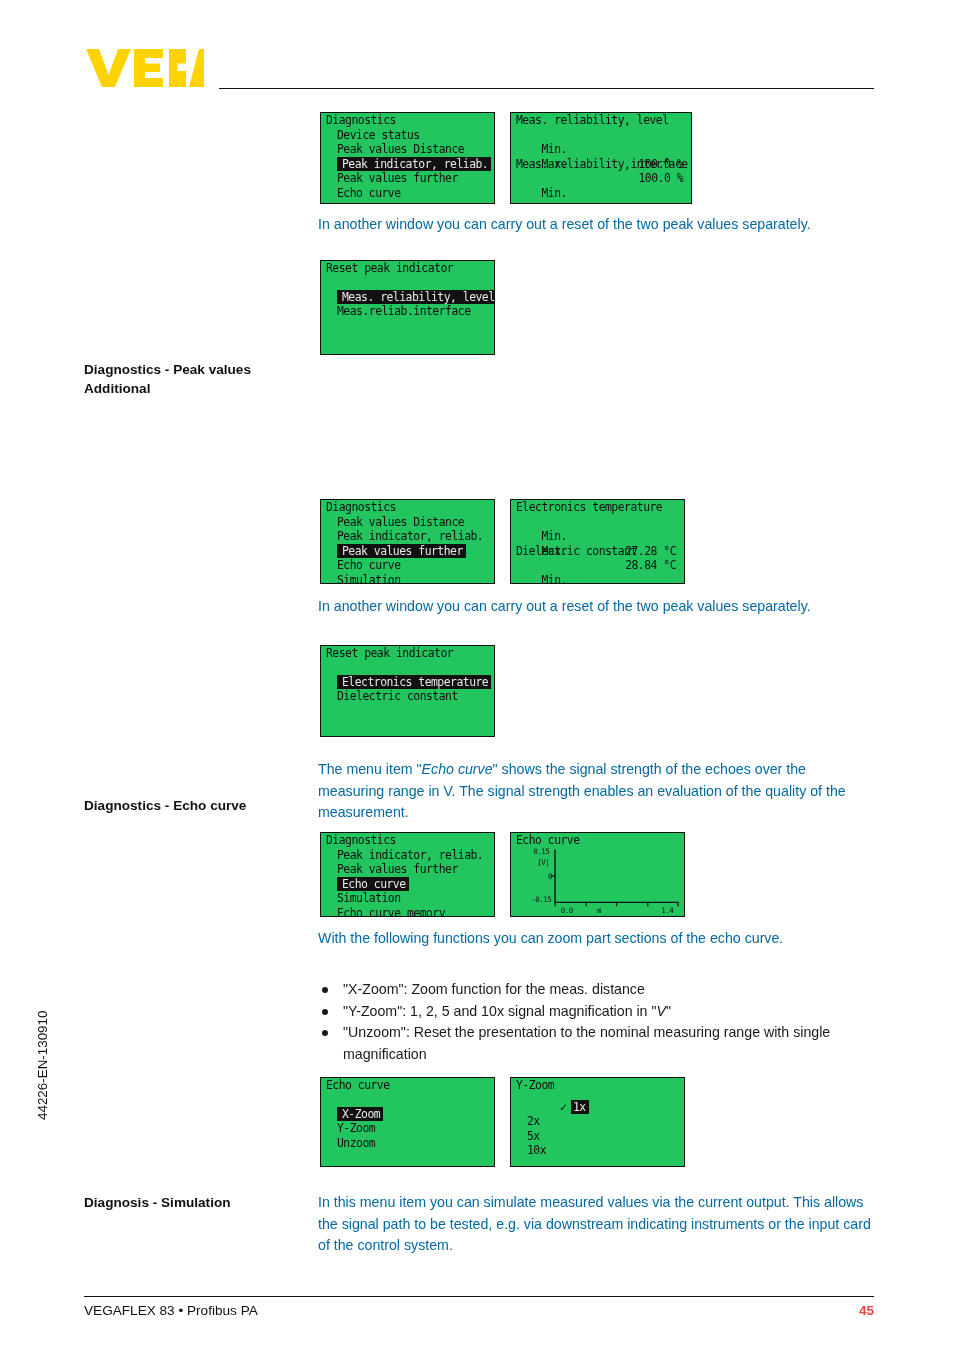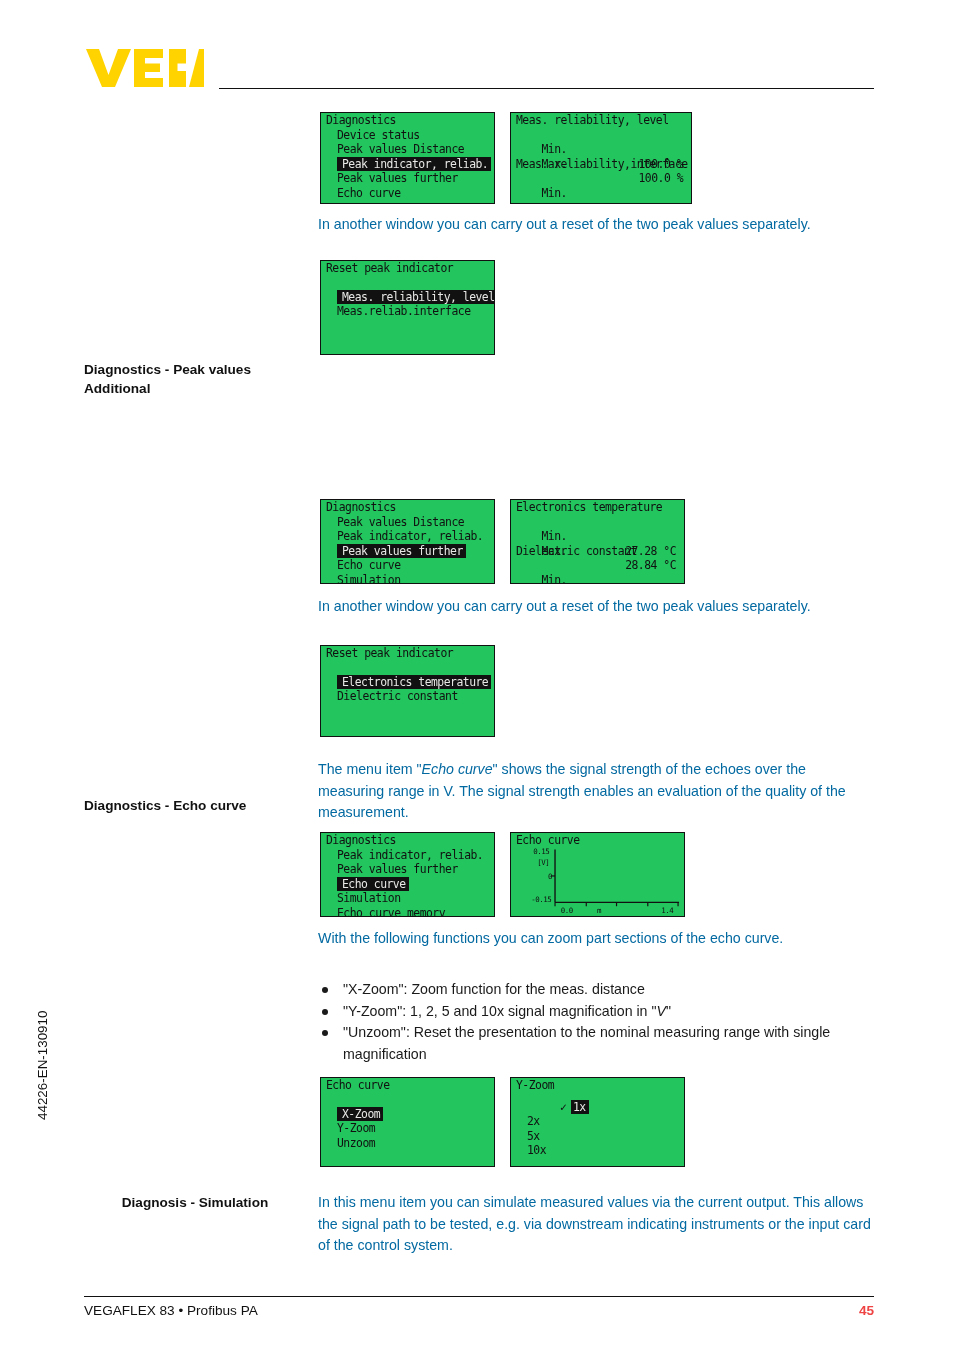--- a/index.html
+++ b/index.html
@@ -353,21 +353,21 @@
 
 <div class="lcd" style="left:510px; top:1077px; width:175px; height:90px;">
   <div class="lcd-line">Y-Zoom</div>
   <div style="height:7px;"></div>
   <div class="lcd-check"><span class="tick">✓</span><span class="lcd-line sel" style="padding-left:2px;">1x</span></div>
   <div class="lcd-line indent">2x</div>
   <div class="lcd-line indent">5x</div>
   <div class="lcd-line indent">10x</div>
 </div>
 
-<div class="col-label" style="top:1193px;text-align:center;">Diagnosis - Simulation</div>
+<div class="col-label" style="top:1193px;">Diagnosis - Simulation</div>
 <div class="col-body" style="top:1192px;">
   <p>In this menu item you can simulate measured values via the current output. This allows the signal path to be tested, e.g. via downstream indicating instruments or the input card of the control system.</p>
 </div>
 
 <div class="doc-number">44226-EN-130910</div>
 
 <div class="footer-rule"></div>
 <div class="footer-left">VEGAFLEX 83 • Profibus PA</div>
 <div class="footer-right">45</div>
 

